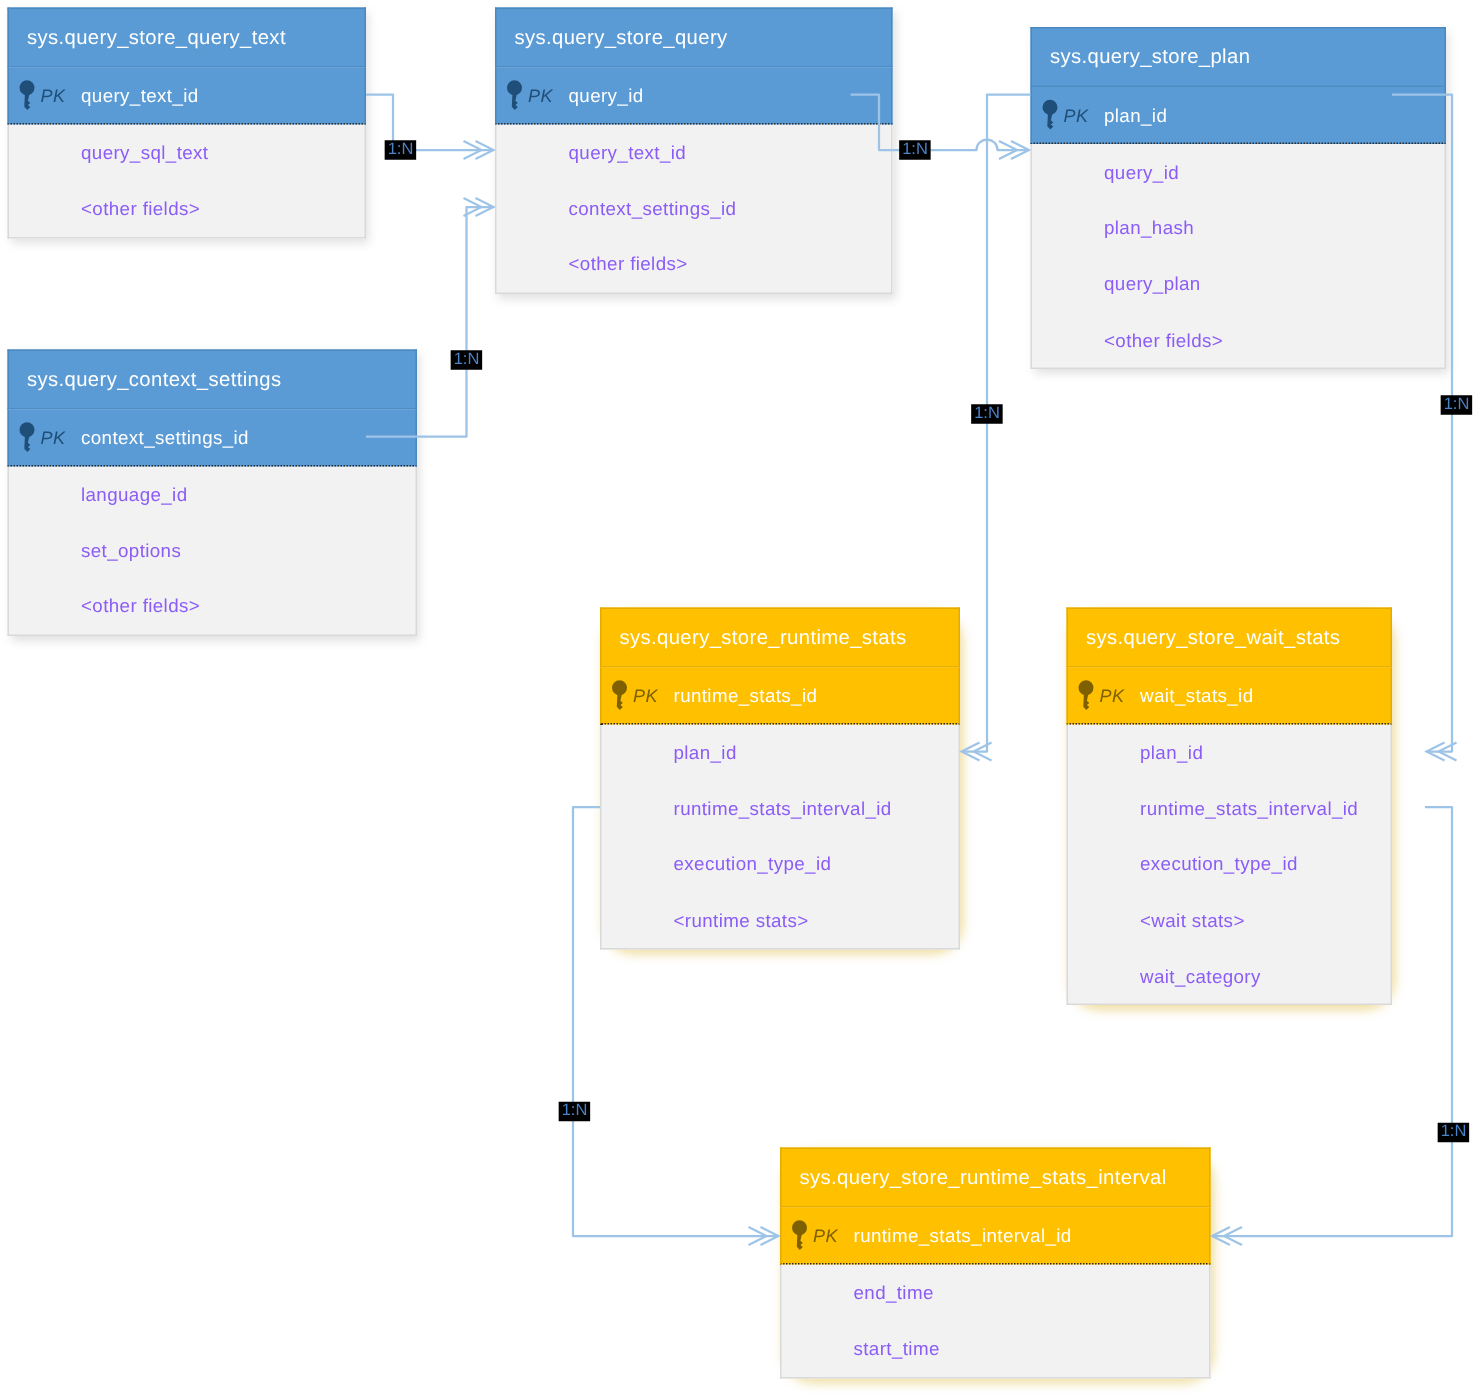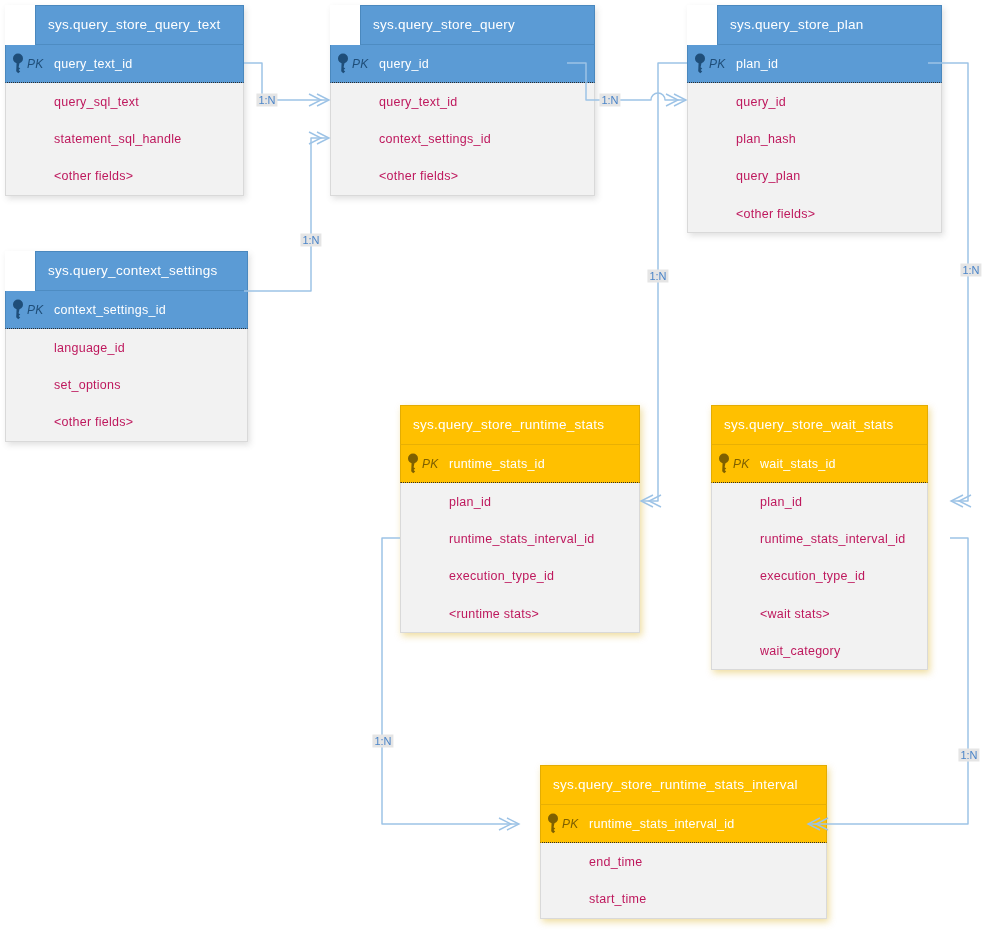--- a/index.html
+++ b/index.html
@@ -6,29 +6,29 @@
   #canvas{
     position:relative;
     width:983px;height:933px;
     background:#fff;
     overflow:hidden;
     font-family:"Liberation Sans", sans-serif;
   }
   
   .tbl{position:absolute;font-size:13px;letter-spacing:.02em;}
   .tbl.blue{box-shadow:2px 3px 6px rgba(90,90,90,.18);}
-  .tbl.orange{box-shadow:2px 3px 7px rgba(214,166,0,.38);}
+  .tbl.orange{box-shadow:2px 3px 7px rgba(214,166,0,.38);border-radius:20px;}
   .tbl-header{
     height:38px;line-height:38px;
     padding-left:12px;
     color:#fff;font-size:13.5px;
     border:1px solid;border-bottom:1px solid rgba(0,0,0,.14);
     white-space:nowrap;overflow:hidden;
   }
-  .blue  .tbl-header{background:#5B9BD5;border-color:#4A88BE;border-bottom-color:#4e8cc2;margin-left:30px;}
+  .blue  .tbl-header{background:#5B9BD5;border-color:#4A88BE;border-bottom-color:#4e8cc2;}
   .orange .tbl-header{background:#FFC000;border-color:#E3AC02;border-bottom-color:#e8b004;}
   .pk-row{
     position:relative;height:37px;
     display:flex;align-items:center;
     border-left:1px solid;border-right:1px solid;
     border-bottom:1px dotted #2b2b2b;
     color:#fff;font-size:12.5px;
   }
   .blue  .pk-row{background:#5B9BD5;border-left-color:#4A88BE;border-right-color:#4A88BE;}
   .orange .pk-row{background:#FFC000;border-left-color:#E3AC02;border-right-color:#E3AC02;}
@@ -36,29 +36,29 @@
   .blue  .key-icon{color:#1F4E79;}
   .orange .key-icon{color:#7F6000;}
   .pk-label{margin-left:2px;font-size:12px;font-style:italic;}
   .blue  .pk-label{color:#1F4E79;}
   .orange .pk-label{color:#7F6000;}
   .pk-name{position:absolute;left:48px;white-space:nowrap;}
   .fields{background:#F2F2F2;border:1px solid #D9D9D9;border-top:none;}
   .field-row{
     height:37.3px;display:flex;align-items:center;
     padding-left:48px;
-    color:#be185d;font-size:12.5px;white-space:nowrap;
+    color:#8b5cf6;font-size:12.5px;white-space:nowrap;
   }
   
   svg.wires{position:absolute;left:0;top:0;z-index:5;pointer-events:none;}
   svg.wires path.wire{fill:none;stroke:#9DC3E6;stroke-width:1.5;stroke-linejoin:round;}
   .rel-label{
     position:absolute;z-index:6;
     transform:translate(-50%,-50%);
-    background:#e5e5e5;padding:0 2px;
+    background:#000000;padding:0 2px;
     color:#4A84C8;font-size:11px;line-height:13px;
   }
 </style>
 </head>
 <body>
 
 <div id="canvas">
 
   <svg class="wires" width="983" height="933">
     <defs>
@@ -90,21 +90,20 @@
         <svg width="13" height="21" viewBox="0 0 13 21">
             <circle cx="6" cy="5.5" r="5" fill="currentColor"></circle>
             <path d="M4.6 9.5 L4.2 18.2 L6.2 20.3 L8.2 18.4 L6.6 17 L8.2 15.6 L6.6 14.2 L7.6 9.6 Z" fill="currentColor"></path>
           </svg>
       </span>
       <span class="pk-label">PK</span>
       <span class="pk-name">query_text_id</span>
     </div>
     <div class="fields">
       <div class="field-row">query_sql_text</div>
-      <div class="field-row">statement_sql_handle</div>
       <div class="field-row">&lt;other fields&gt;</div>
     </div>
   </div>
 
   <div class="tbl blue" style="left:330px;top:5px;width:265px">
     <div class="tbl-header">sys.query_store_query</div>
     <div class="pk-row">
       <span class="key-icon">
         <svg width="13" height="21" viewBox="0 0 13 21">
             <circle cx="6" cy="5.5" r="5" fill="currentColor"></circle>
@@ -114,41 +113,41 @@
       <span class="pk-label">PK</span>
       <span class="pk-name">query_id</span>
     </div>
     <div class="fields">
       <div class="field-row">query_text_id</div>
       <div class="field-row">context_settings_id</div>
       <div class="field-row">&lt;other fields&gt;</div>
     </div>
   </div>
 
-  <div class="tbl blue" style="left:687px;top:5px;width:255px">
+  <div class="tbl blue" style="left:687px;top:18px;width:277px">
     <div class="tbl-header">sys.query_store_plan</div>
     <div class="pk-row">
       <span class="key-icon">
         <svg width="13" height="21" viewBox="0 0 13 21">
             <circle cx="6" cy="5.5" r="5" fill="currentColor"></circle>
             <path d="M4.6 9.5 L4.2 18.2 L6.2 20.3 L8.2 18.4 L6.6 17 L8.2 15.6 L6.6 14.2 L7.6 9.6 Z" fill="currentColor"></path>
           </svg>
       </span>
       <span class="pk-label">PK</span>
       <span class="pk-name">plan_id</span>
     </div>
     <div class="fields">
       <div class="field-row">query_id</div>
       <div class="field-row">plan_hash</div>
       <div class="field-row">query_plan</div>
       <div class="field-row">&lt;other fields&gt;</div>
     </div>
   </div>
 
-  <div class="tbl blue" style="left:5px;top:251px;width:243px">
+  <div class="tbl blue" style="left:5px;top:233px;width:273px">
     <div class="tbl-header">sys.query_context_settings</div>
     <div class="pk-row">
       <span class="key-icon">
         <svg width="13" height="21" viewBox="0 0 13 21">
             <circle cx="6" cy="5.5" r="5" fill="currentColor"></circle>
             <path d="M4.6 9.5 L4.2 18.2 L6.2 20.3 L8.2 18.4 L6.6 17 L8.2 15.6 L6.6 14.2 L7.6 9.6 Z" fill="currentColor"></path>
           </svg>
       </span>
       <span class="pk-label">PK</span>
       <span class="pk-name">context_settings_id</span>
@@ -194,21 +193,21 @@
     </div>
     <div class="fields">
       <div class="field-row">plan_id</div>
       <div class="field-row">runtime_stats_interval_id</div>
       <div class="field-row">execution_type_id</div>
       <div class="field-row">&lt;wait stats&gt;</div>
       <div class="field-row">wait_category</div>
     </div>
   </div>
 
-  <div class="tbl orange" style="left:540px;top:765px;width:287px">
+  <div class="tbl orange" style="left:520px;top:765px;width:287px">
     <div class="tbl-header">sys.query_store_runtime_stats_interval</div>
     <div class="pk-row">
       <span class="key-icon">
         <svg width="13" height="21" viewBox="0 0 13 21">
             <circle cx="6" cy="5.5" r="5" fill="currentColor"></circle>
             <path d="M4.6 9.5 L4.2 18.2 L6.2 20.3 L8.2 18.4 L6.6 17 L8.2 15.6 L6.6 14.2 L7.6 9.6 Z" fill="currentColor"></path>
           </svg>
       </span>
       <span class="pk-label">PK</span>
       <span class="pk-name">runtime_stats_interval_id</span>

